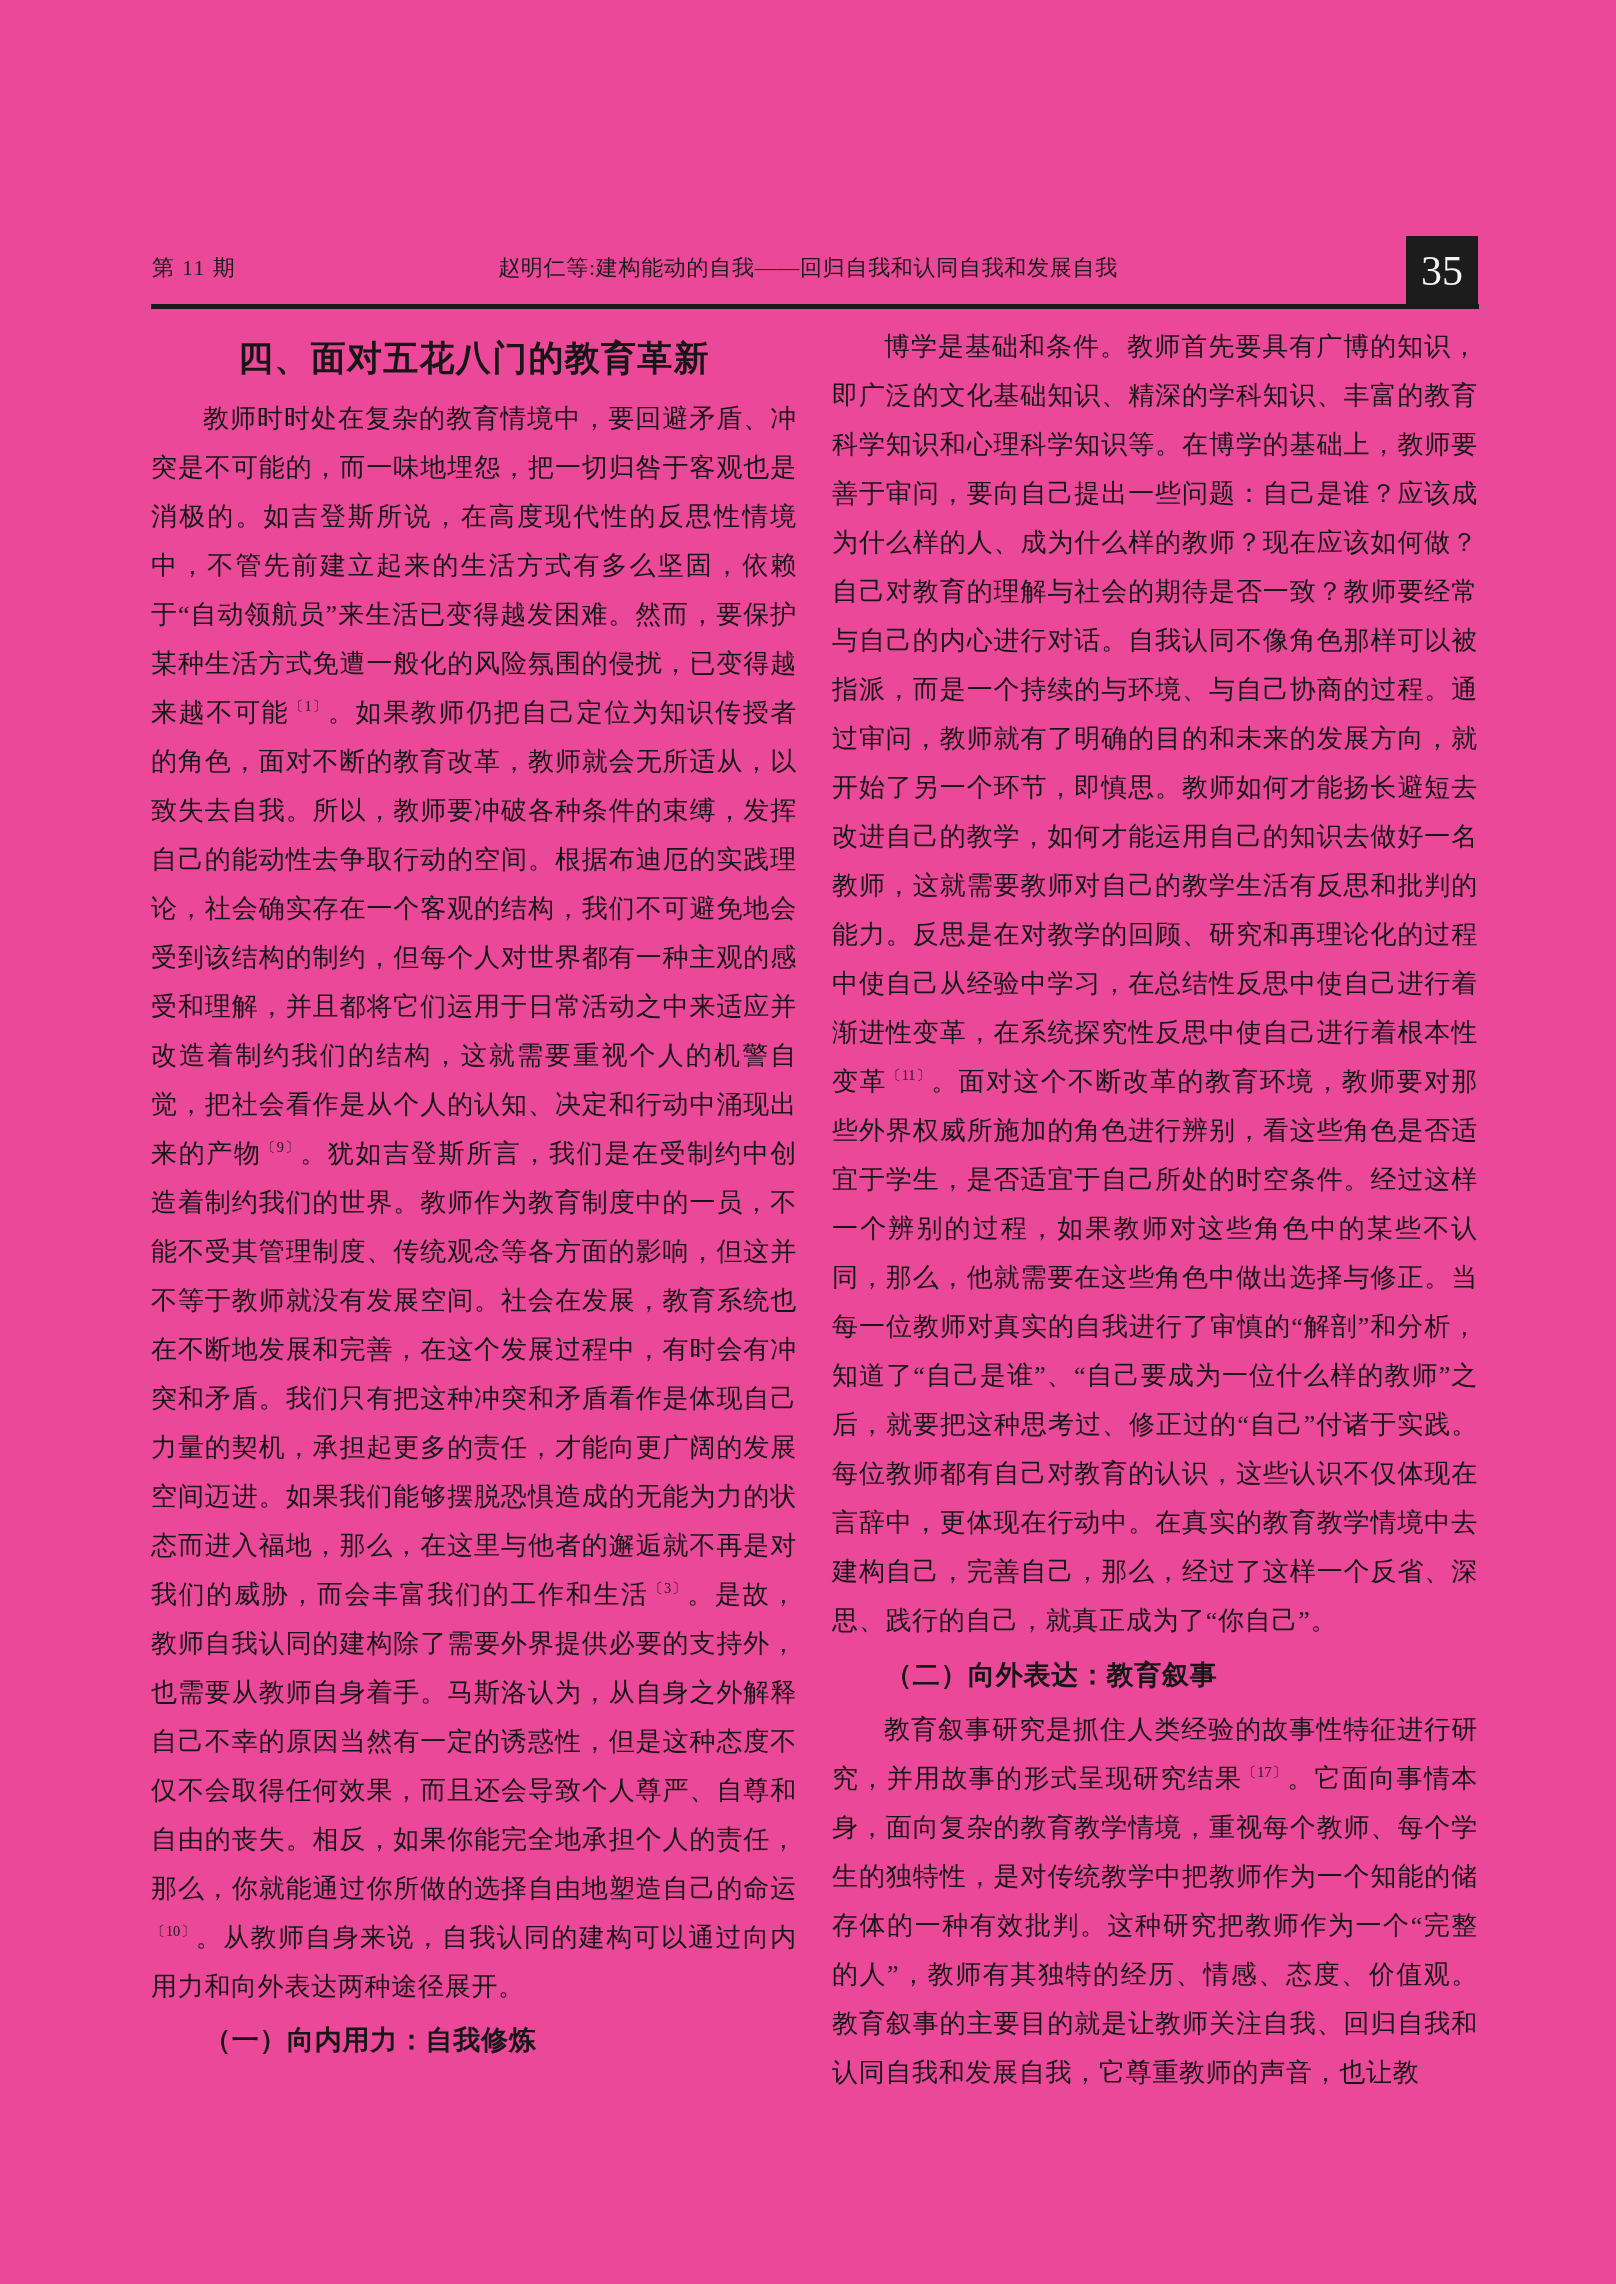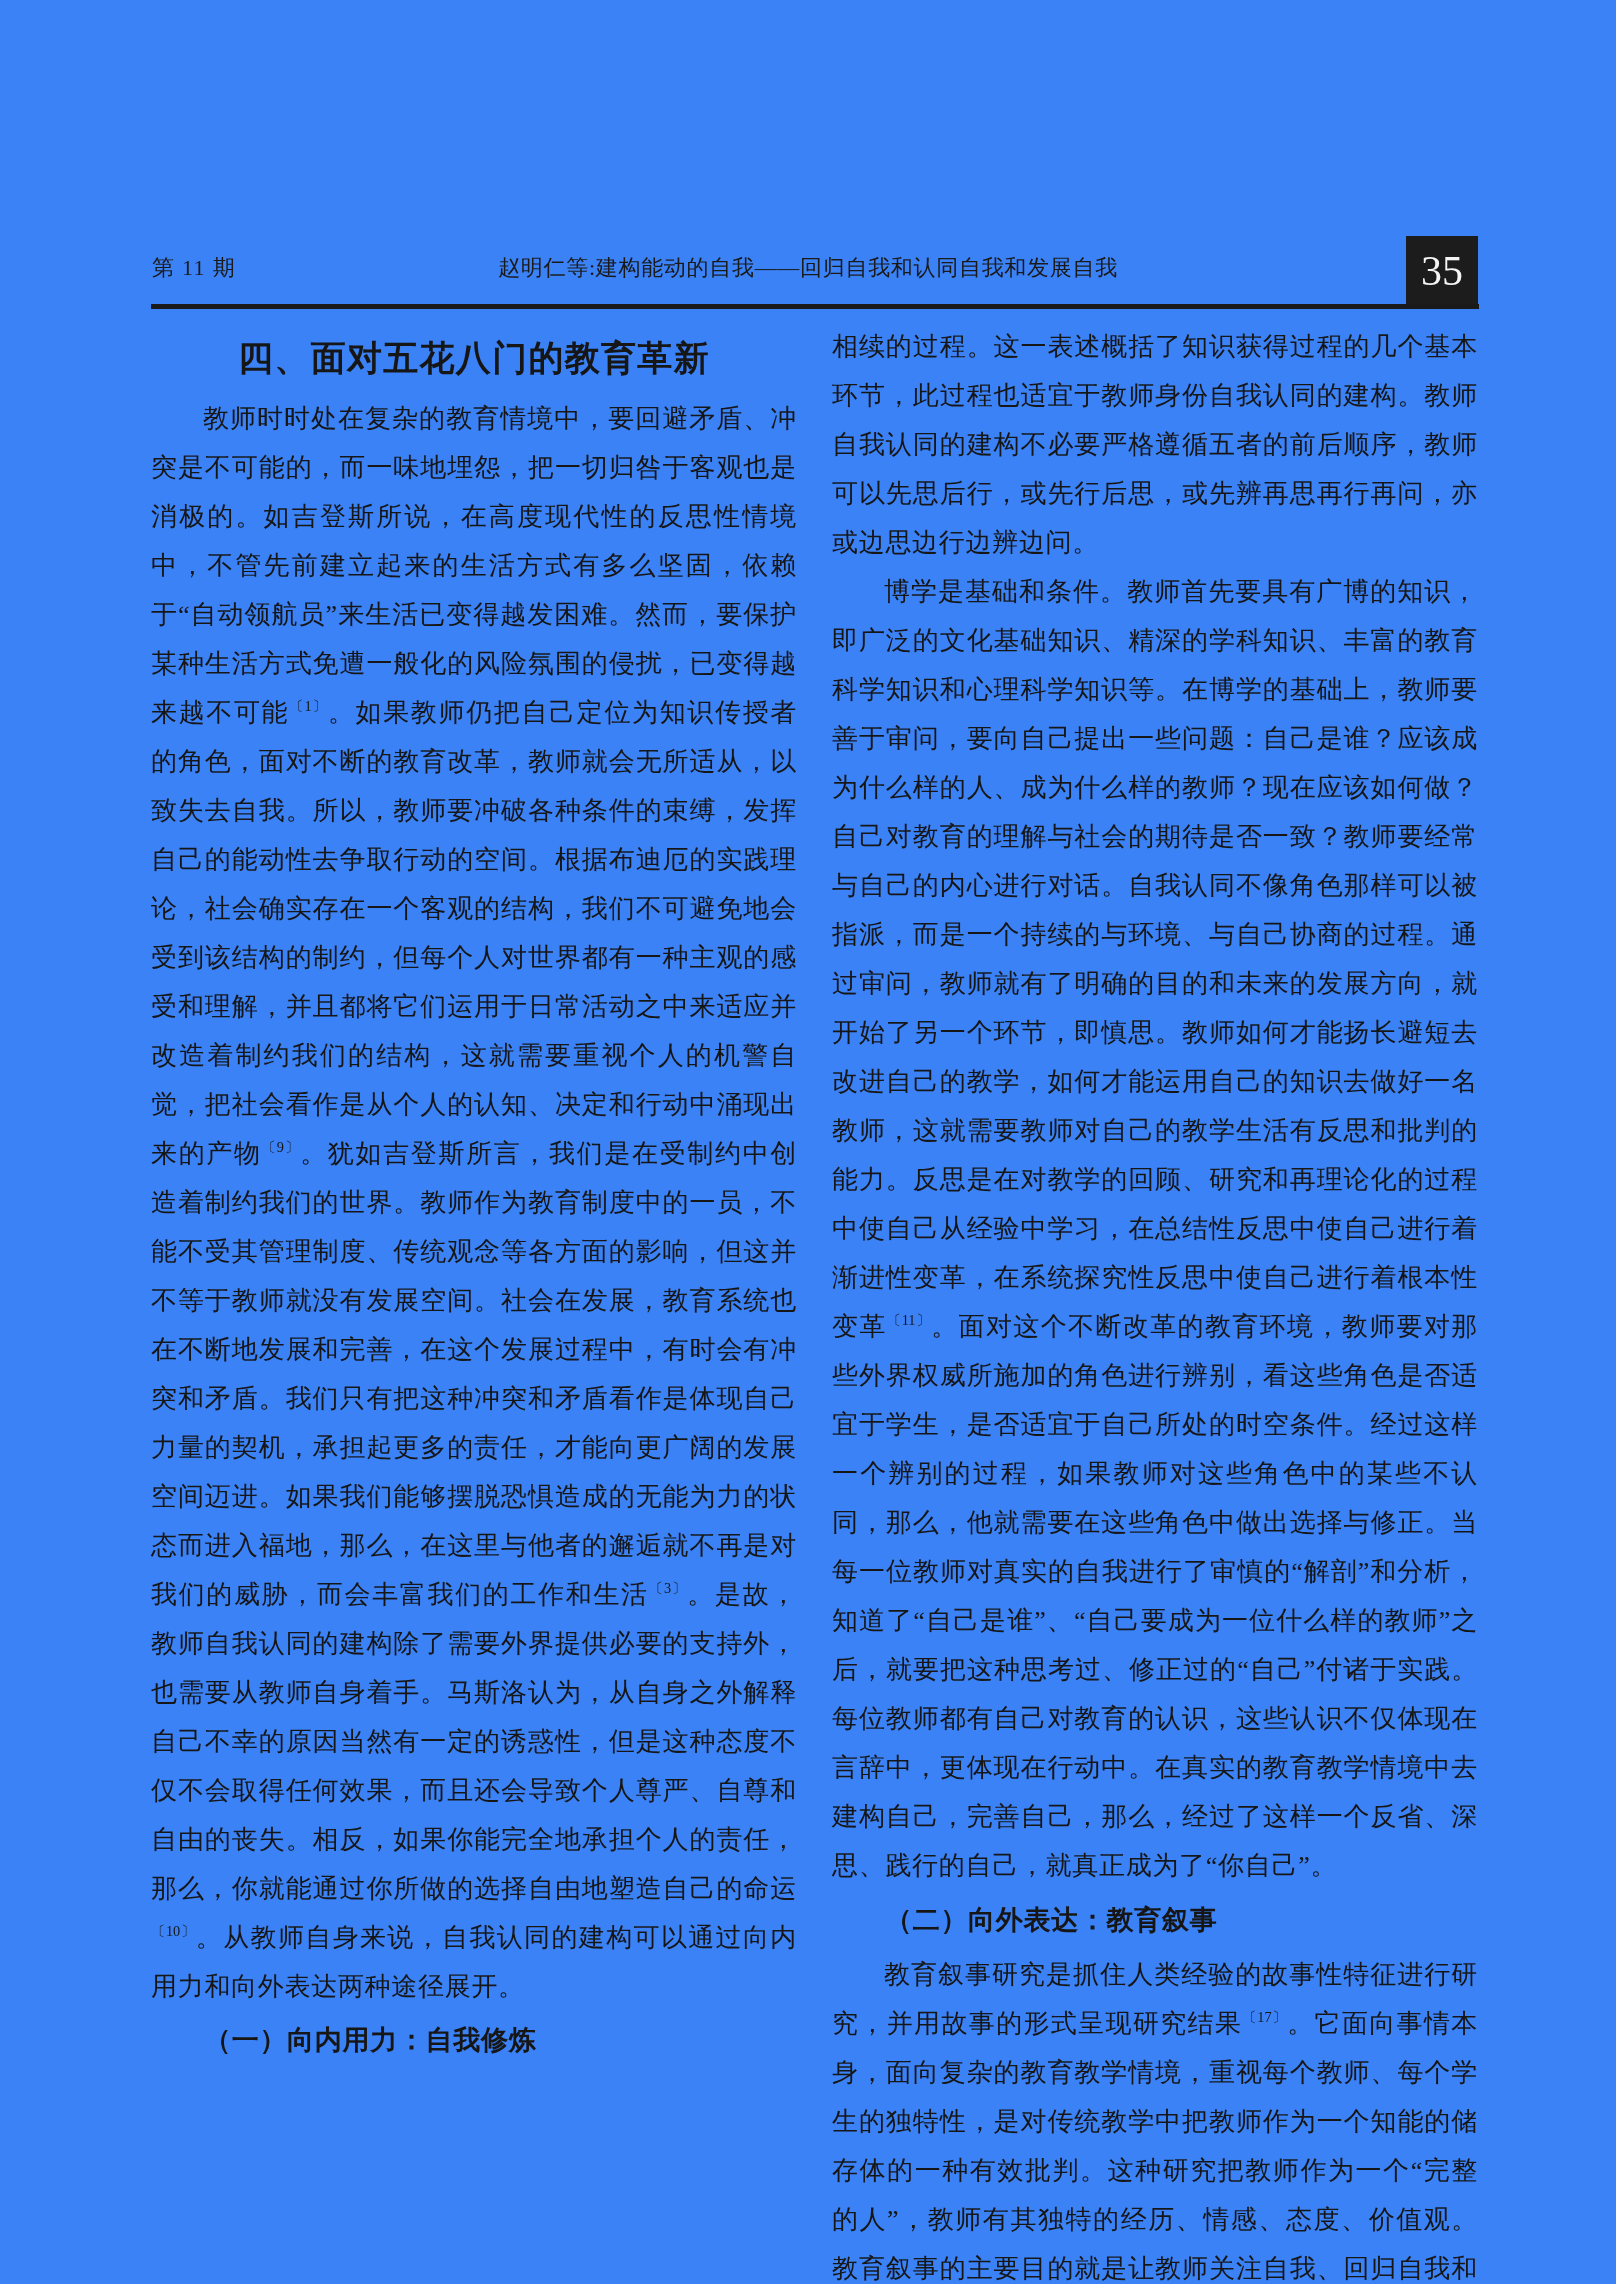--- a/index.html
+++ b/index.html
@@ -1,19 +1,19 @@
 <!DOCTYPE html>
 <html style="font-size:10.4px"><head>
 <meta charset="utf-8">
 <style>
   html,body{margin:0;padding:0;background:#e9e9e9;}
   .page{
     position:relative;
     width:1616px;height:2284px;
-    background:#3b82f6;
+    background:#ec4899;
     font-family:"Liberation Serif","DejaVu Serif",serif;
     color:#1a1a1a;
     overflow:hidden;
   }
   .header-issue{
     position:absolute;left:152px;top:255px;
     font-size:22px;line-height:26px;letter-spacing:1.3px;white-space:nowrap;
   }
   .header-title{
     position:absolute;left:287px;right:287px;top:255px;
@@ -70,21 +70,20 @@
   <div class="columns">
 
     <div class="col">
       <h2 class="section">四、面对五花八门的教育革新</h2>
       <p>教师时时处在复杂的教育情境中，要回避矛盾、冲突是不可能的，而一味地埋怨，把一切归咎于客观也是消极的。如吉登斯所说，在高度现代性的反思性情境中，不管先前建立起来的生活方式有多么坚固，依赖于“自动领航员”来生活已变得越发困难。然而，要保护某种生活方式免遭一般化的风险氛围的侵扰，已变得越来越不可能<sup class="ref">〔1〕</sup>。如果教师仍把自己定位为知识传授者的角色，面对不断的教育改革，教师就会无所适从，以致失去自我。所以，教师要冲破各种条件的束缚，发挥自己的能动性去争取行动的空间。根据布迪厄的实践理论，社会确实存在一个客观的结构，我们不可避免地会受到该结构的制约，但每个人对世界都有一种主观的感受和理解，并且都将它们运用于日常活动之中来适应并改造着制约我们的结构，这就需要重视个人的机警自觉，把社会看作是从个人的认知、决定和行动中涌现出来的产物<sup class="ref">〔9〕</sup>。犹如吉登斯所言，我们是在受制约中创造着制约我们的世界。教师作为教育制度中的一员，不能不受其管理制度、传统观念等各方面的影响，但这并不等于教师就没有发展空间。社会在发展，教育系统也在不断地发展和完善，在这个发展过程中，有时会有冲突和矛盾。我们只有把这种冲突和矛盾看作是体现自己力量的契机，承担起更多的责任，才能向更广阔的发展空间迈进。如果我们能够摆脱恐惧造成的无能为力的状态而进入福地，那么，在这里与他者的邂逅就不再是对我们的威胁，而会丰富我们的工作和生活<sup class="ref">〔3〕</sup>。是故，教师自我认同的建构除了需要外界提供必要的支持外，也需要从教师自身着手。马斯洛认为，从自身之外解释自己不幸的原因当然有一定的诱惑性，但是这种态度不仅不会取得任何效果，而且还会导致个人尊严、自尊和自由的丧失。相反，如果你能完全地承担个人的责任，那么，你就能通过你所做的选择自由地塑造自己的命运<sup class="ref">〔10〕</sup>。从教师自身来说，自我认同的建构可以通过向内用力和向外表达两种途径展开。</p>
       <h3 class="sub">（一）向内用力：自我修炼</h3>
 
     </div>
 
     <div class="col">
-      <p class="cont">相续的过程。这一表述概括了知识获得过程的几个基本环节，此过程也适宜于教师身份自我认同的建构。教师自我认同的建构不必要严格遵循五者的前后顺序，教师可以先思后行，或先行后思，或先辨再思再行再问，亦或边思边行边辨边问。</p>
       <p>博学是基础和条件。教师首先要具有广博的知识，即广泛的文化基础知识、精深的学科知识、丰富的教育科学知识和心理科学知识等。在博学的基础上，教师要善于审问，要向自己提出一些问题：自己是谁？应该成为什么样的人、成为什么样的教师？现在应该如何做？自己对教育的理解与社会的期待是否一致？教师要经常与自己的内心进行对话。自我认同不像角色那样可以被指派，而是一个持续的与环境、与自己协商的过程。通过审问，教师就有了明确的目的和未来的发展方向，就开始了另一个环节，即慎思。教师如何才能扬长避短去改进自己的教学，如何才能运用自己的知识去做好一名教师，这就需要教师对自己的教学生活有反思和批判的能力。反思是在对教学的回顾、研究和再理论化的过程中使自己从经验中学习，在总结性反思中使自己进行着渐进性变革，在系统探究性反思中使自己进行着根本性变革<sup class="ref">〔11〕</sup>。面对这个不断改革的教育环境，教师要对那些外界权威所施加的角色进行辨别，看这些角色是否适宜于学生，是否适宜于自己所处的时空条件。经过这样一个辨别的过程，如果教师对这些角色中的某些不认同，那么，他就需要在这些角色中做出选择与修正。当每一位教师对真实的自我进行了审慎的“解剖”和分析，知道了“自己是谁”、“自己要成为一位什么样的教师”之后，就要把这种思考过、修正过的“自己”付诸于实践。每位教师都有自己对教育的认识，这些认识不仅体现在言辞中，更体现在行动中。在真实的教育教学情境中去建构自己，完善自己，那么，经过了这样一个反省、深思、践行的自己，就真正成为了“你自己”。</p>
       <h3 class="sub">（二）向外表达：教育叙事</h3>
       <p>教育叙事研究是抓住人类经验的故事性特征进行研究，并用故事的形式呈现研究结果<sup class="ref">〔17〕</sup>。它面向事情本身，面向复杂的教育教学情境，重视每个教师、每个学生的独特性，是对传统教学中把教师作为一个知能的储存体的一种有效批判。这种研究把教师作为一个“完整的人”，教师有其独特的经历、情感、态度、价值观。教育叙事的主要目的就是让教师关注自我、回归自我和认同自我和发展自我，它尊重教师的声音，也让教</p>
     </div>
 
   </div>
 </div>
 
 
 </body></html>

